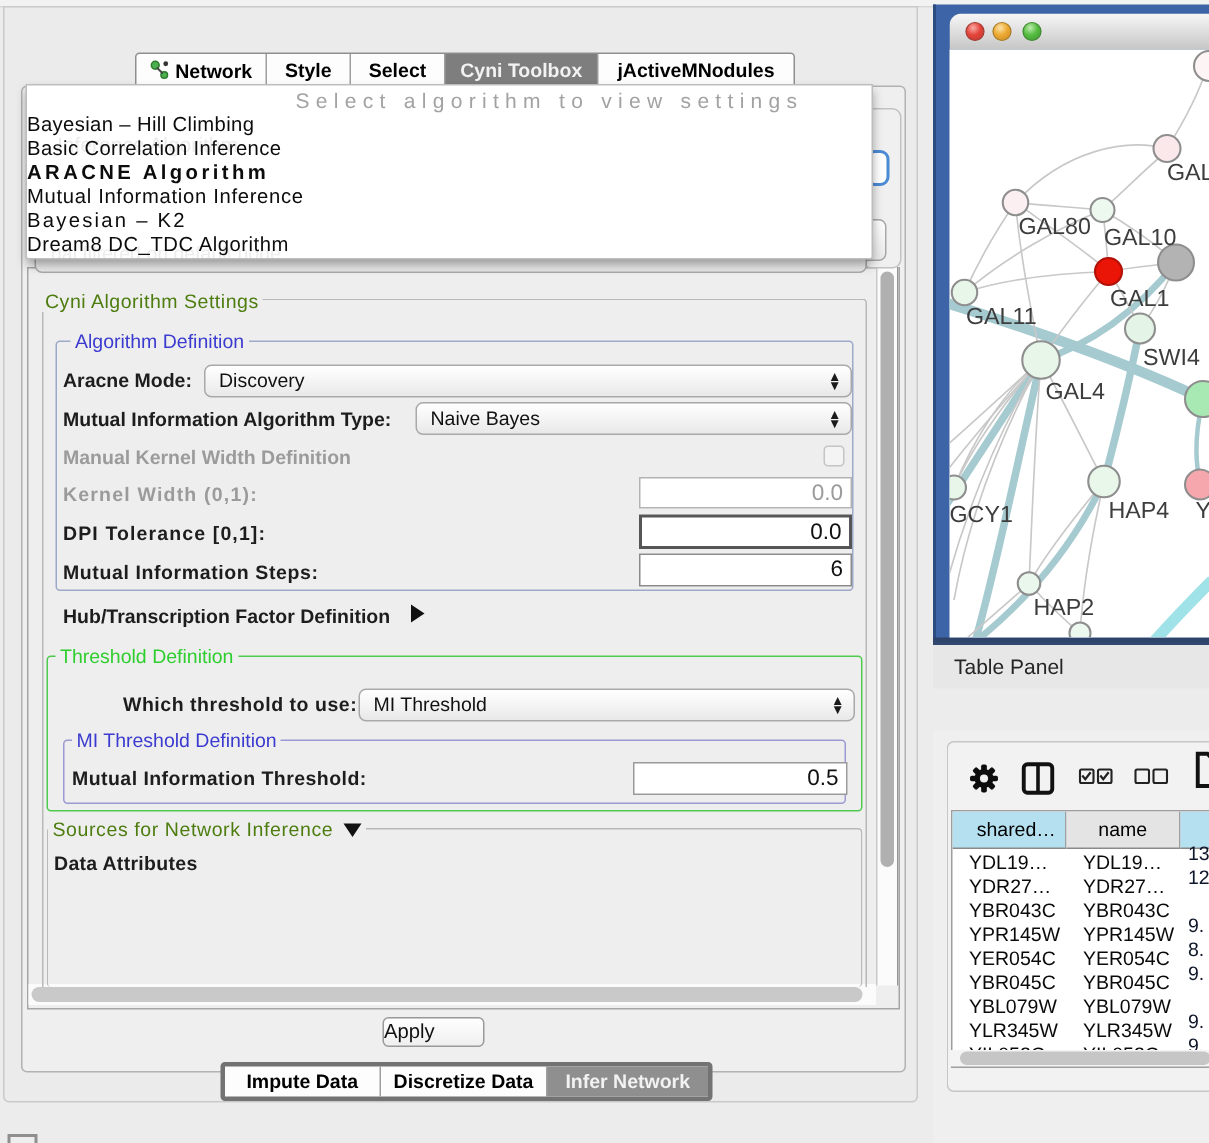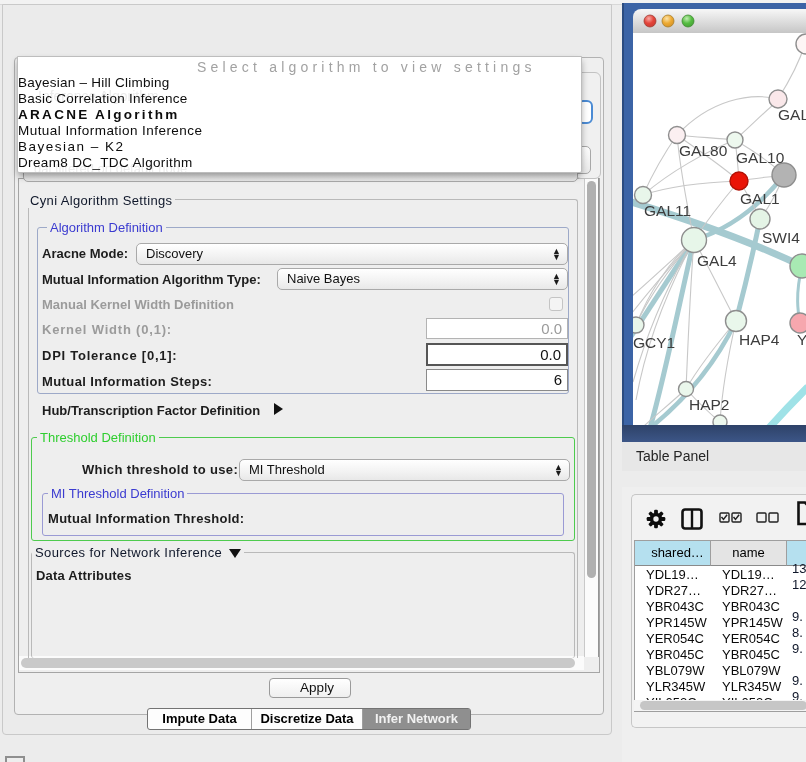--- a/index.html
+++ b/index.html
@@ -6,30 +6,43 @@
   font-family:"Liberation Sans",sans-serif;}
 .abs{position:absolute;}
 .lbl{font-size:13px;font-weight:bold;color:#1d1d1d;white-space:nowrap;}
 .lbl.dis{color:#9b9b9b;}
 .combo{position:absolute;height:20px;border:1px solid #a9a9a9;border-radius:5px;
   background:linear-gradient(#ffffff,#f2f2f2 60%,#e8e8e8);
   font-size:13px;color:#111;line-height:20px;padding-left:9px;box-sizing:content-box;}
 .combo .arr{position:absolute;right:6px;top:0;height:20px;display:flex;flex-direction:column;justify-content:center;font-size:9px;line-height:6.5px;color:#1a1a1a;letter-spacing:0;}
 .fld{position:absolute;background:#fff;font-size:15px;color:#111;text-align:right;
   padding-right:5px;box-sizing:border-box;}
-.gtitle{position:absolute;font-size:13px;color:#0f172a;background:#efefef;padding:0 3px;white-space:nowrap;}
+.gtitle{position:absolute;font-size:13px;color:#4d7c0f;background:#efefef;padding:0 3px;white-space:nowrap;}
 .grp{position:absolute;border:1px solid #b9b9b9;border-radius:3px;}
 </style></head>
 <body>
 
 <div class="abs" style="left:0;top:0;width:806px;height:4px;background:#f2f2f2;border-bottom:1px solid #d8d8d8;"></div>
 
 <div class="abs" id="cp" style="left:2px;top:4px;width:608px;height:729px;background:#ebebeb;border:1px solid #c9c9c9;border-radius:0 0 4px 4px;">
 
 
+  <div class="abs" style="left:87px;top:30px;height:22px;border:1px solid #8f8f8f;border-radius:3px;background:#fdfdfd;font-size:13px;font-weight:bold;display:flex;align-items:center;">
+    <div style="width:86px;display:flex;align-items:center;justify-content:center;height:100%;box-sizing:border-box;">
+      <svg width="13" height="14" viewBox="0 0 13 14" style="margin-right:4px;">
+        <circle cx="3.5" cy="3.5" r="2.6" fill="#4caf50" stroke="#2a7b2a" stroke-width="1"></circle>
+        <circle cx="9.5" cy="10" r="2.2" fill="#4caf50" stroke="#2a7b2a" stroke-width="1"></circle>
+        <line x1="4.5" y1="5" x2="8.5" y2="9" stroke="#444" stroke-width="1.2"></line>
+        <circle cx="10.5" cy="2.5" r="1.6" fill="#333"></circle>
+      </svg>Network</div>
+    <div style="border-left:1px solid #9f9f9f;width:56px;text-align:center;line-height:22px;box-sizing:border-box;">Style</div>
+    <div style="border-left:1px solid #9f9f9f;width:63px;text-align:center;line-height:22px;box-sizing:border-box;">Select</div>
+    <div style="border-left:1px solid #9f9f9f;width:102px;text-align:center;line-height:22px;box-sizing:border-box;background:#7e7e7e;color:#f2f2f2;">Cyni Toolbox</div>
+    <div style="border-left:1px solid #9f9f9f;width:131px;text-align:center;line-height:22px;box-sizing:border-box;">jActiveMNodules</div>
+  </div>
 
   <div class="abs" style="left:11px;top:52px;width:588px;height:656px;border:1px solid #b2b2b2;border-radius:4px;background:#efefef;"></div>
 
   <div class="abs" style="left:15px;top:173px;width:580px;height:493px;border:1px solid #a5a5a5;background:#eeeeee;"></div>
 
   <div class="abs" style="left:581px;top:173px;width:15px;height:479px;background:#fbfbfb;border-left:1px solid #c9c9c9;border-right:1px solid #949494;box-sizing:border-box;"></div>
   <div class="abs" style="left:584px;top:176px;width:9px;height:397px;background:#b0b0b0;border-radius:5px;"></div>
 
   <div class="abs" style="left:16px;top:651px;width:565px;height:14px;background:#fbfbfb;"></div>
   <div class="abs" style="left:18px;top:653px;width:554px;height:10px;background:#c9c9c9;border-radius:5px;"></div>
@@ -64,30 +77,31 @@
   <div class="grp" style="left:28px;top:432px;width:542px;height:102px;border-color:#4ecb4e;"></div>
   <div class="gtitle" style="left:34px;top:425px;background:#eeeeee;color:#2fce2f;">Threshold Definition</div>
 
   <div class="lbl abs" style="left:79px;top:457px;letter-spacing:0.35px;">Which threshold to use:</div>
   <div class="combo" style="left:236px;top:454px;width:320px;">MI Threshold<span class="arr">▲<br>▼</span></div>
 
   <div class="grp" style="left:39px;top:488px;width:520px;height:41px;border-color:#9a9ad4;"></div>
   <div class="gtitle" style="left:45px;top:481px;background:#eeeeee;color:#3b3bd0;">MI Threshold Definition</div>
 
   <div class="lbl abs" style="left:45px;top:506px;letter-spacing:0.3px;">Mutual Information Threshold:</div>
+  <div class="fld" style="left:419px;top:503px;width:143px;height:22px;border:1px solid #9a9a9a;line-height:20px;">0.5</div>
 
   <div class="grp" style="left:28px;top:547px;width:542px;height:105px;border-bottom:none;"></div>
   <div class="gtitle" style="left:29px;top:540px;background:#eeeeee;letter-spacing:0.4px;">Sources for Network Inference <span style="display:inline-block;width:0;height:0;border-top:9px solid #111;border-left:6.5px solid transparent;border-right:6.5px solid transparent;vertical-align:-1px;margin-left:3px;"></span></div>
 
   <div class="lbl abs" style="left:33px;top:563px;letter-spacing:0.2px;">Data Attributes</div>
 
 
-  <div class="abs" style="left:266px;top:673px;width:66px;height:18px;background:linear-gradient(#ffffff,#efefef);border:1px solid #9a9a9a;border-radius:4px;font-size:13.5px;color:#111;text-align:center;line-height:18px;padding-left:14px;">Apply</div>
-
-  <div class="abs" style="left:144px;top:703px;height:20px;border:1px solid #737373;border-radius:3px;background:#fdfdfd;font-size:13px;font-weight:bold;display:flex;align-items:center;">
+  <div class="abs" style="left:252px;top:673px;width:66px;height:18px;background:linear-gradient(#ffffff,#efefef);border:1px solid #9a9a9a;border-radius:4px;font-size:13.5px;color:#111;line-height:18px;">Apply</div>
+
+  <div class="abs" style="left:144px;top:703px;height:20px;border:3px solid #737373;border-radius:3px;background:#fdfdfd;font-size:13px;font-weight:bold;display:flex;align-items:center;">
     <div style="width:103px;text-align:center;line-height:20px;box-sizing:border-box;">Impute Data</div>
     <div style="border-left:1px solid #9f9f9f;width:111px;text-align:center;line-height:20px;box-sizing:border-box;">Discretize Data</div>
     <div style="border-left:1px solid #9f9f9f;width:108px;text-align:center;line-height:20px;box-sizing:border-box;background:#8f8f8f;color:#f2f2f2;">Infer Network</div>
   </div>
 </div>
 
 <div class="abs" style="left:575px;top:72px;width:24px;height:105px;border:1px solid #c2c2c2;border-radius:6px;background:#f0f0f0;"></div>
 <div class="abs" style="left:577px;top:100px;width:12px;height:20px;border:2.5px solid #4b8bd4;border-radius:6px;background:#fff;"></div>
 <div class="abs" style="left:560px;top:146px;width:29px;height:26px;border:1px solid #a8a8a8;border-radius:5px;background:linear-gradient(#fdfdfd,#e9e9e9);"></div>
 
@@ -210,21 +224,21 @@
       <text x="697" y="266">GAL4</text>
       <text x="633" y="348">GCY1</text>
       <text x="739" y="345">HAP4</text>
       <text x="797" y="345">Y</text>
       <text x="689" y="410">HAP2</text>
     </g>
   </g>
 </svg>
 </div>
 
-<div class="abs" style="left:622px;top:442px;width:184px;height:29px;background:#e7e7e7;">
+<div class="abs" style="left:622px;top:430px;width:184px;height:29px;background:#e7e7e7;">
   <div class="abs" style="left:14px;top:6px;font-size:14px;color:#252525;">Table Panel</div>
 </div>
 <div class="abs" style="left:622px;top:487px;width:184px;height:275px;background:#efefef;"></div>
 
 <div class="abs" style="left:631px;top:494px;width:175px;height:232px;border:1px solid #c6c6c6;border-radius:5px 0 0 5px;background:#f2f2f2;border-right:none;">
 
   <svg width="175" height="44" viewBox="0 0 175 44" style="position:absolute;left:0;top:0;">
 
     <g transform="translate(24,24)">
       <g fill="#0d0d0d">

